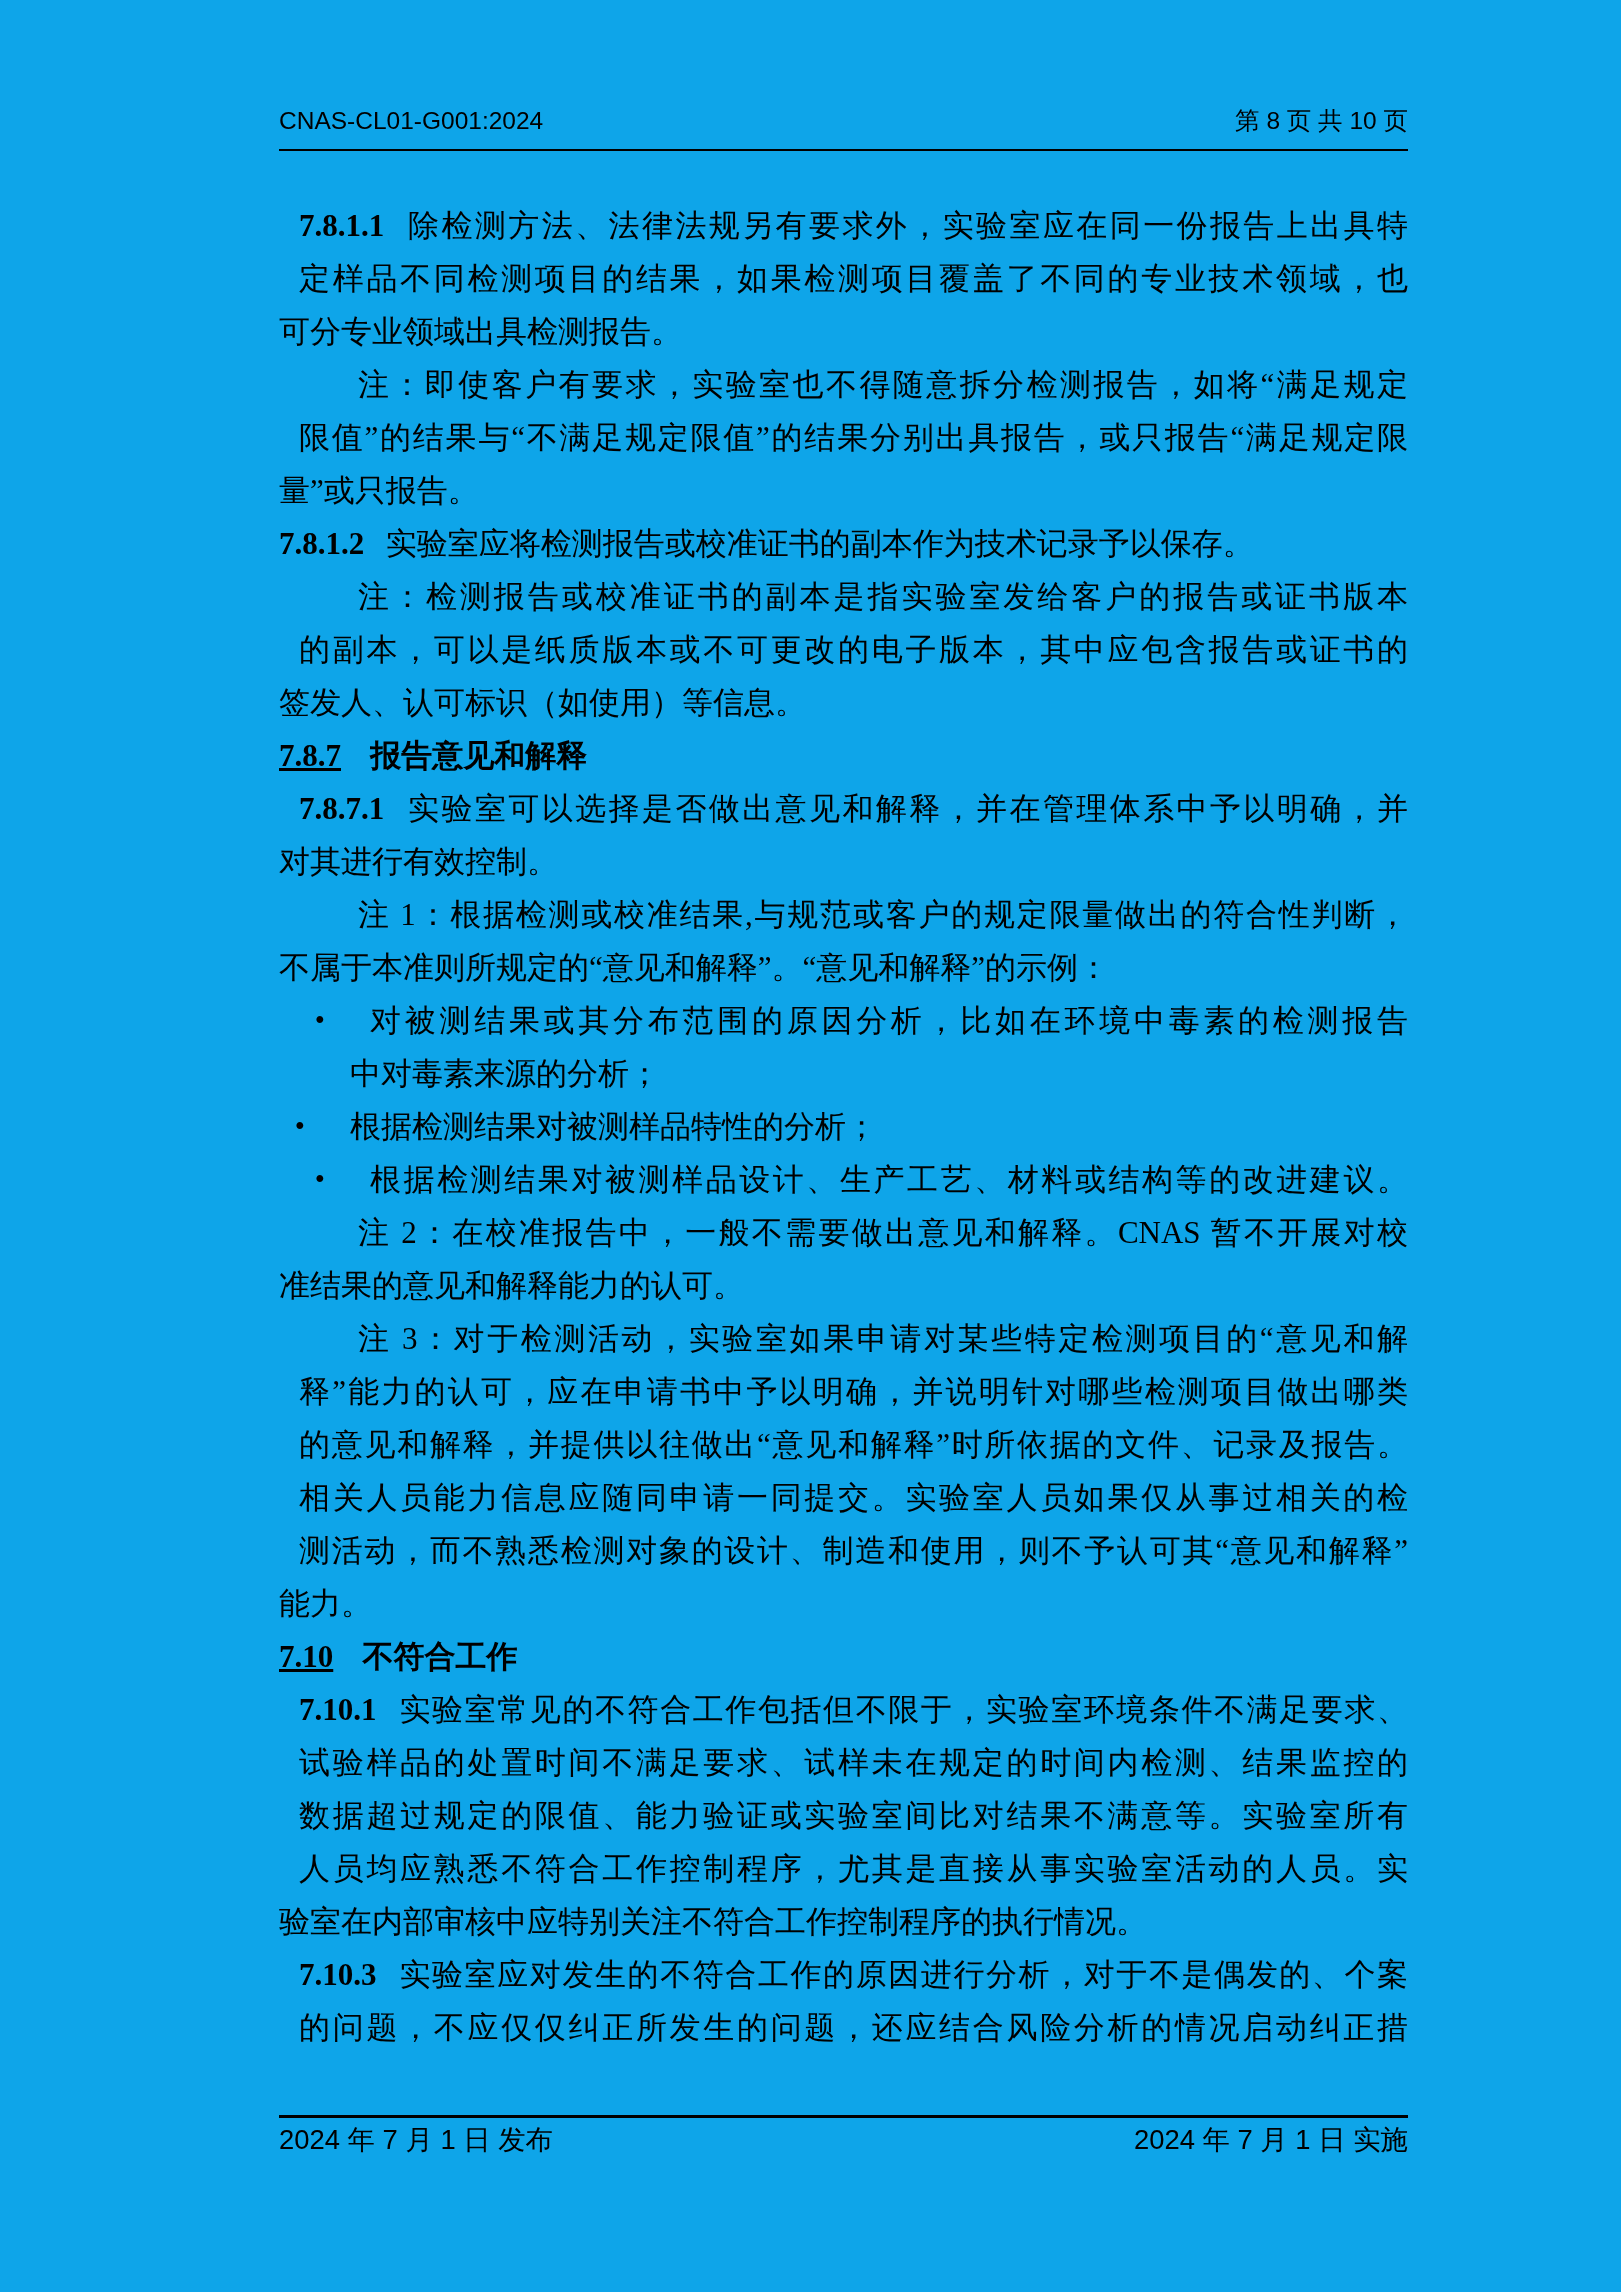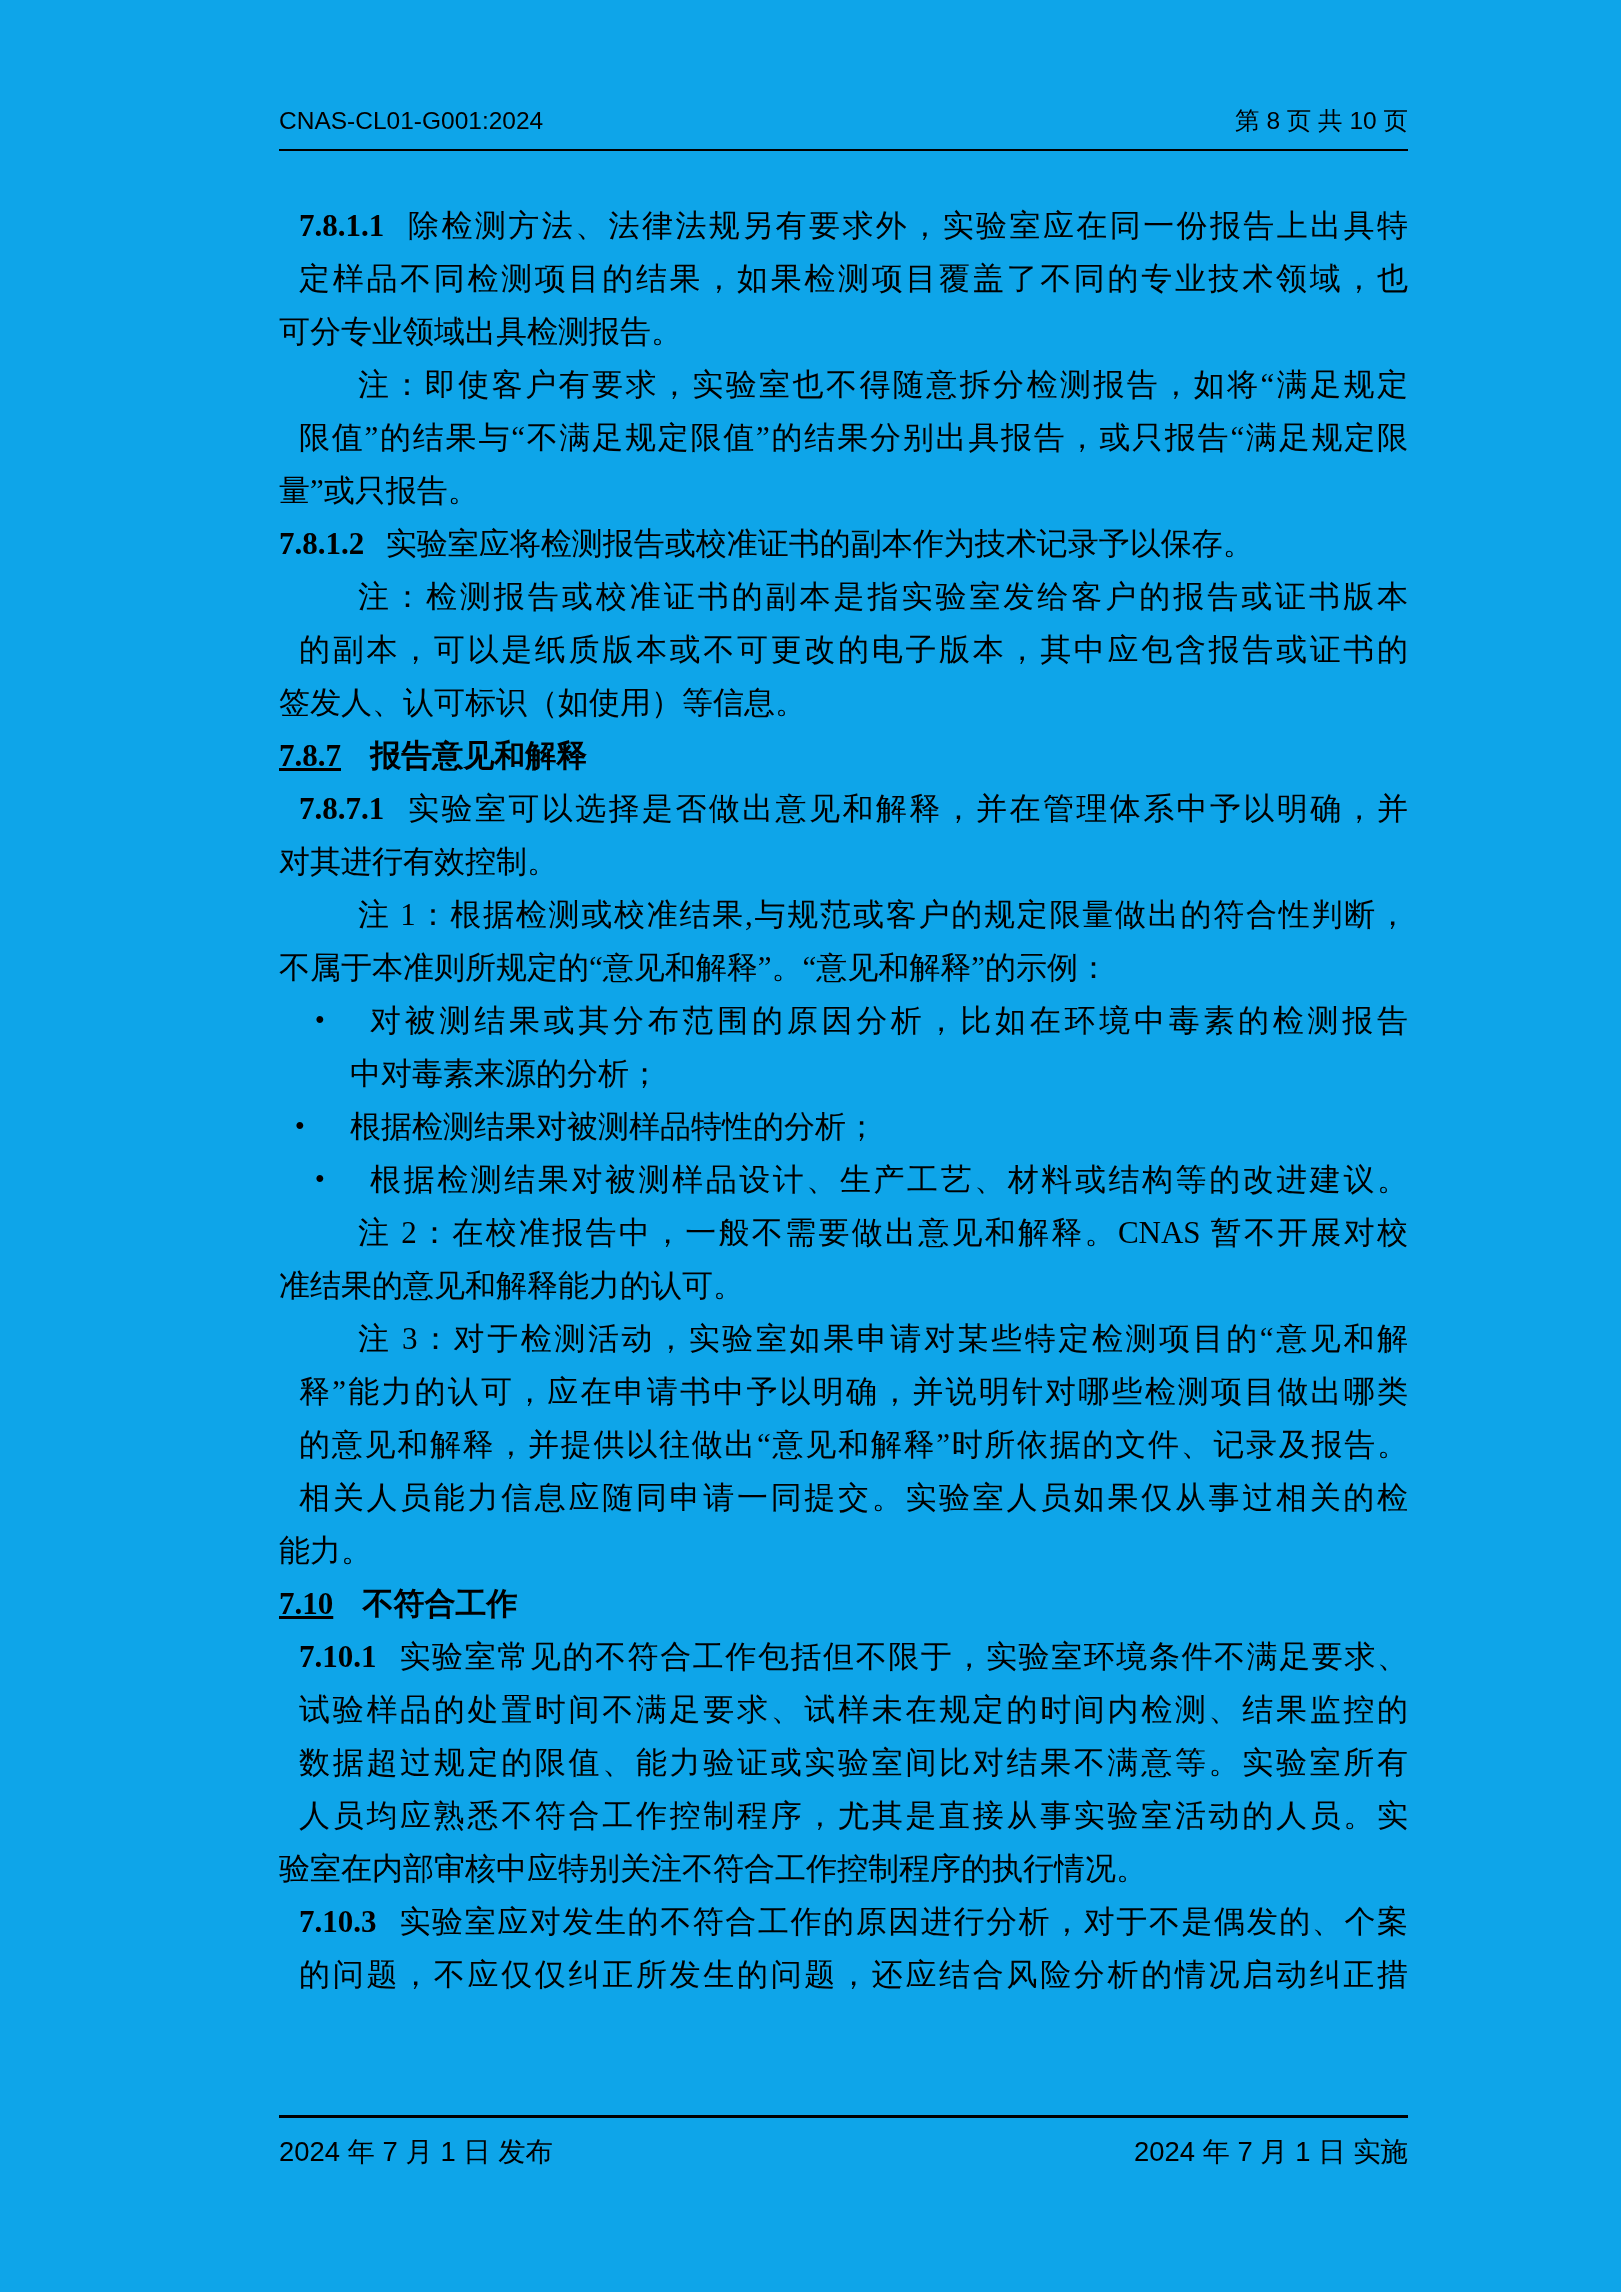--- a/index.html
+++ b/index.html
@@ -65,21 +65,21 @@
     top: 0;
     font-size: 29px;
   }
   
   .footer {
     position: absolute;
     left: 279px;
     right: 213px;
     top: 2115px;
     border-top: 3.9px solid #000;
-    padding-top: 17px;
+    padding-top: 5px;
     display: flex;
     justify-content: space-between;
     font-family: "Liberation Sans", sans-serif;
     font-size: 27.4px;
     line-height: 33px;
   }
 </style>
 </head>
 <body>
 
@@ -209,20 +209,25 @@
       <div class="line plain j">
       
       
       <span class="txt">的意见和解释，并提供以往做出“意见和解释”时所依据的文件、记录及报告。</span>
     </div>
       <div class="line plain j">
       
       
       <span class="txt">相关人员能力信息应随同申请一同提交。实验室人员如果仅从事过相关的检</span>
     </div>
+      <div class="line plain j">
+      
+      
+      <span class="txt">测活动，而不熟悉检测对象的设计、制造和使用，则不予认可其“意见和解释”</span>
+    </div>
       <div class="line plain">
       
       
       <span class="txt">能力。</span>
     </div>
       <div class="line heading">
       
       <span class="num">7.10</span>
       <span class="txt">不符合工作</span>
     </div>

